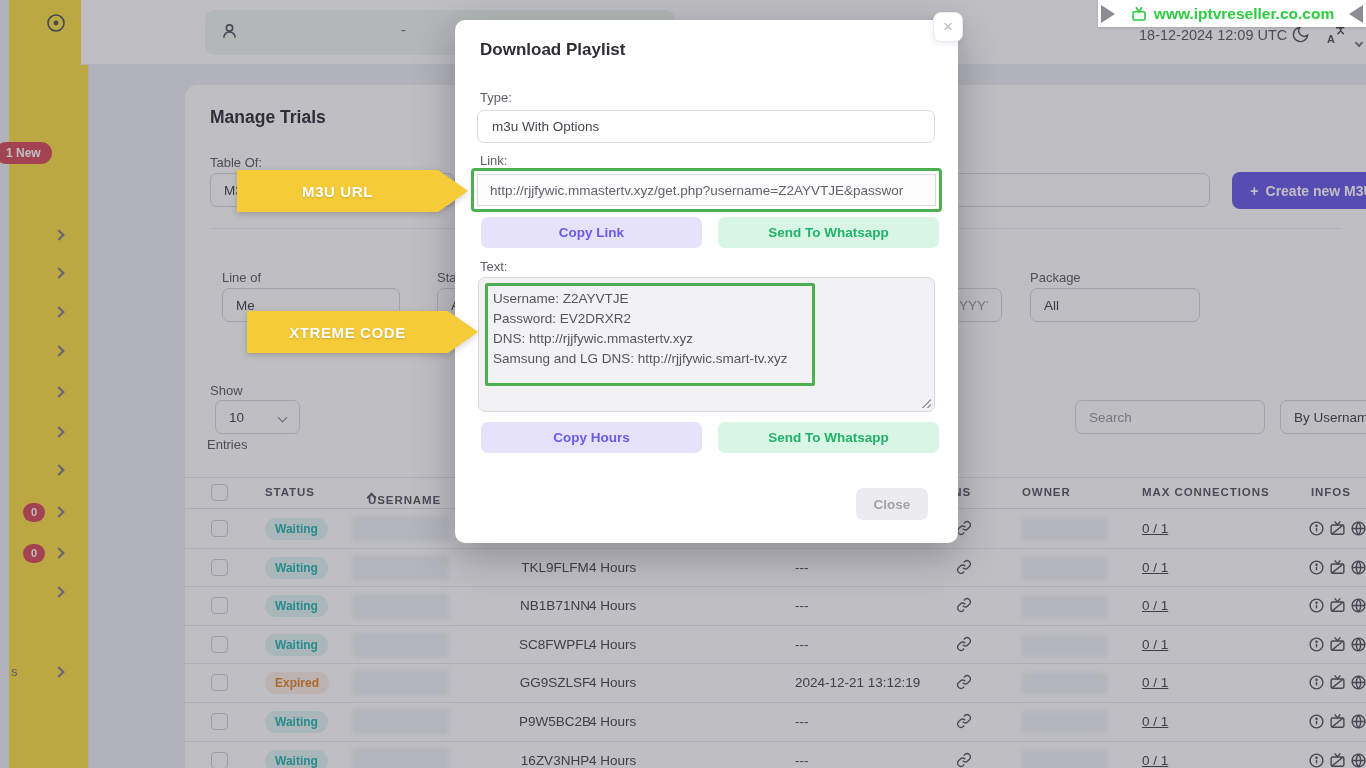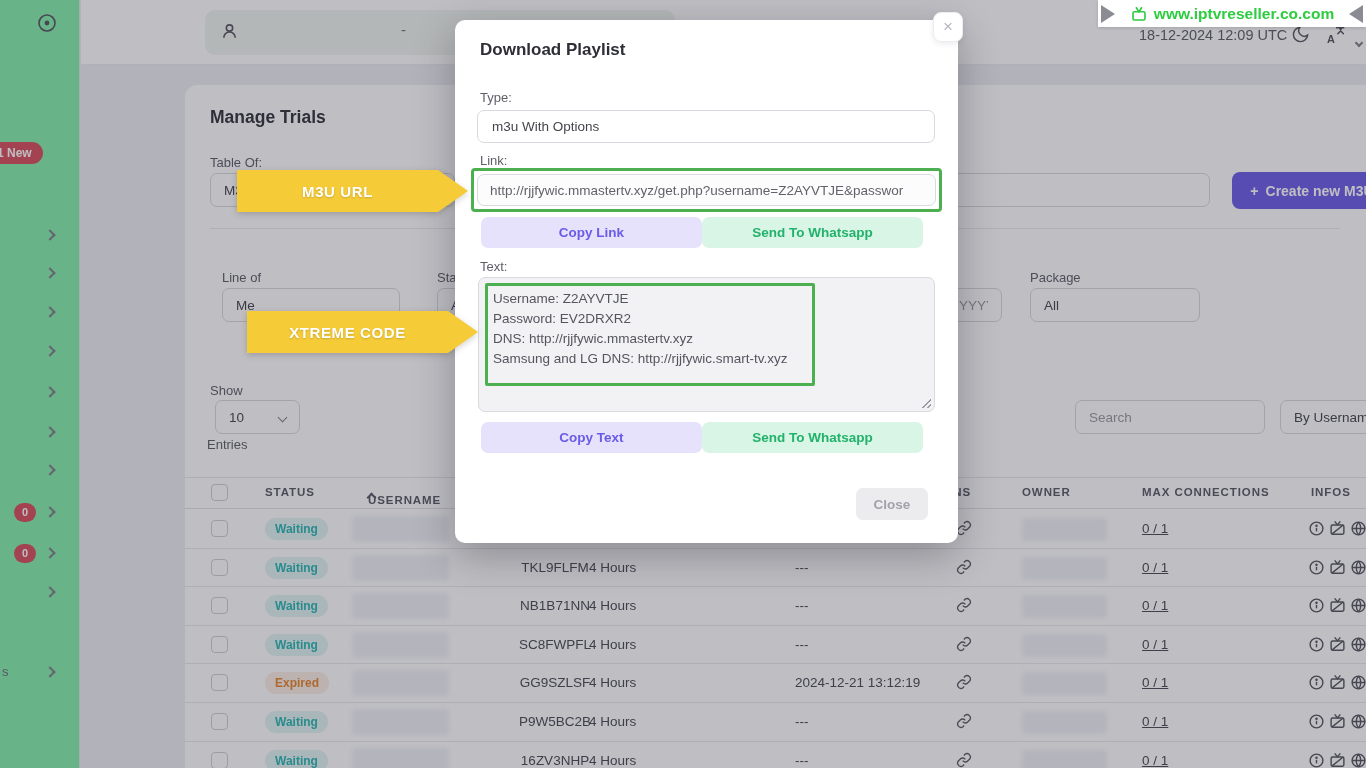--- a/index.html
+++ b/index.html
@@ -1,21 +1,21 @@
 <!DOCTYPE html>
 <html><head>
 <meta charset="utf-8">
 <style>
   * { margin:0; padding:0; box-sizing:border-box; }
   html,body { width:1366px; height:768px; overflow:hidden; }
   body { font-family:"Liberation Sans", sans-serif; background:#eef0f3; position:relative; }
 
   
   .screen { position:absolute; inset:0; }
-  .sidebar { position:absolute; left:0; top:0; width:80px; height:768px; background:#86efac; border-right:1px solid #e4e4e9; }
+  .sidebar { position:absolute; left:9px; top:0; width:80px; height:768px; background:#fde047; border-right:1px solid #e4e4e9; }
   .sb-target { position:absolute; left:36px; top:12px; color:#55555e; }
   .chev { display:inline-block; width:8px; height:8px; border-right:2px solid #80808a; border-bottom:2px solid #80808a; transform:rotate(-45deg); }
   .sb-chev { position:absolute; left:46px; }
   .sb-badge { position:absolute; background:#d9505c; color:#fff; font-weight:bold; border-radius:12px; text-align:center; }
   .badge-new { left:-14px; top:142px; font-size:12px; padding:4px 11px; }
   .badge-zero { left:14px; width:22px; height:19px; font-size:11px; line-height:19px; border-radius:10px; }
   .sb-trunc { position:absolute; left:2px; top:664px; font-size:13px; color:#6f6f78; }
 
   .header { position:absolute; left:81px; top:0; width:1285px; height:65px; background:#fff; border-bottom:1px solid #ebebef; }
   .userbox { position:absolute; left:124px; top:10px; width:470px; height:45px; background:#f1f5ee; border-radius:10px; }
@@ -62,22 +62,22 @@
   
   .overlay { position:absolute; inset:0; background:rgba(40,40,56,.30); z-index:10; }
 
   
   .modal { position:absolute; left:455px; top:20px; width:503px; height:523px; background:#fff; border-radius:10px; box-shadow:0 12px 40px rgba(20,20,30,.30); z-index:20; }
   .m-close { position:absolute; left:478px; top:-8px; width:30px; height:30px; background:#fff; border:1px solid #ededf1; border-radius:8px; color:#b7b7c0; font-size:17px; line-height:28px; text-align:center; cursor:pointer; box-shadow:0 2px 6px rgba(0,0,0,.08); }
   .m-title { position:absolute; left:25px; top:20px; font-size:17px; font-weight:bold; color:#2e2e36; }
   .m-lbl { position:absolute; left:25px; font-size:13px; color:#5e5e67; }
   .m-select { position:absolute; left:22px; top:90px; width:458px; height:33px; border:1px solid #d9d9df; border-radius:7px; background:#fff; font-size:13.5px; color:#45454d; display:flex; align-items:center; padding:0 14px; }
   .green-box { position:absolute; left:16px; top:148px; width:471px; height:44px; border:3px solid #4caf50; border-radius:4px; padding:3px; }
-  .link-input { width:100%; height:100%; border:1px solid #d9d9df; border-radius:7px; background:#fcfcfd; font-size:13.5px; color:#62626b; padding:0 12px; font-family:"Liberation Sans",sans-serif; white-space:nowrap; overflow:hidden; display:flex; align-items:center; }
-  .btnrow { position:absolute; left:26px; display:flex; }
+  .link-input { width:100%; height:100%; border:1px solid #d9d9df; border-radius:0; background:#fcfcfd; font-size:13.5px; color:#62626b; padding:0 12px; font-family:"Liberation Sans",sans-serif; white-space:nowrap; overflow:hidden; display:flex; align-items:center; }
+  .btnrow { position:absolute; left:26px; display:flex; gap:16px; }
   .mbtn { width:221px; height:31px; border:none; border-radius:7px; font-size:13.5px; font-weight:bold; cursor:pointer; }
   .btn-purple { background:#e6e2fb; color:#6a5ae8; }
   .btn-green { background:#d8f5e5; color:#23b26b; }
   .ta { position:absolute; left:23px; top:257px; width:457px; height:135px; background:#f2f2f4; border:1px solid #d9d9df; border-radius:7px; padding:11px 14px; font-size:13.5px; color:#55555e; line-height:20px; }
   .ta-green { position:absolute; left:6px; top:5px; width:330px; height:103px; border:3px solid #4caf50; border-radius:2px; pointer-events:none; }
   .ta-resize { position:absolute; right:3px; bottom:3px; width:11px; height:11px; background:repeating-linear-gradient(135deg, transparent 0 2px, #9a9aa2 2px 3.5px); clip-path:polygon(100% 0,100% 100%,0 100%); }
   .m-closebtn { position:absolute; left:401px; top:468px; width:72px; height:32px; background:#ececef; color:#a2a2ab; border:none; border-radius:7px; font-size:13.5px; font-weight:bold; cursor:pointer; }
 
   
   .ann { position:absolute; display:flex; align-items:center; z-index:30; filter:drop-shadow(0 2px 3px rgba(0,0,0,.18)); }
@@ -488,21 +488,21 @@
   <div class="m-lbl" style="top:239px">Text:</div>
   <div class="ta">
     <div>Username: Z2AYVTJE</div>
     <div>Password: EV2DRXR2</div>
     <div>DNS: http://rjjfywic.mmastertv.xyz</div>
     <div>Samsung and LG DNS: http://rjjfywic.smart-tv.xyz</div>
     <div class="ta-green"></div>
     <div class="ta-resize"></div>
   </div>
   <div class="btnrow" style="top:402px">
-    <button class="mbtn btn-purple">Copy Text</button>
+    <button class="mbtn btn-purple">Copy Hours</button>
     <button class="mbtn btn-green">Send To Whatsapp</button>
   </div>
   <button class="m-closebtn">Close</button>
 </div>
 
 <div class="ann ann1">
   <div class="ann-body">M3U URL</div>
   <div class="ann-tip"></div>
 </div>
 <div class="ann ann2">

